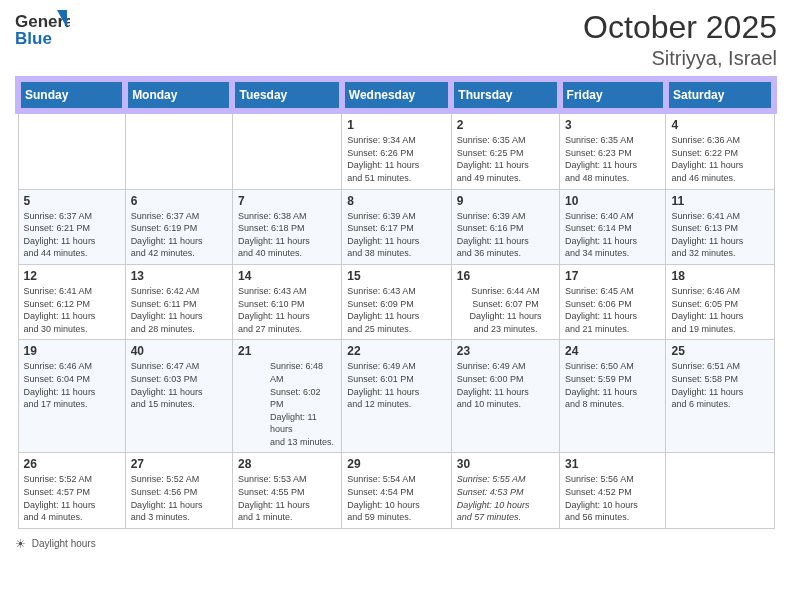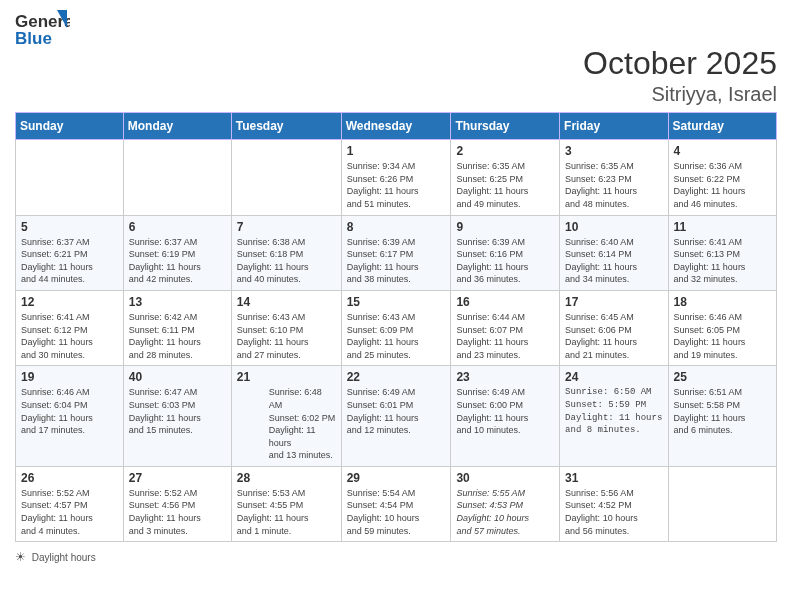--- a/index.html
+++ b/index.html
@@ -22,21 +22,20 @@
       align-items: flex-start;
       margin-bottom: 6px;
     }
     .logo {
       display: flex;
       align-items: center;
       gap: 4px;
     }
     .title-block {
       text-align: right;
-      margin-top: 36px;
     }
     .month-title {
       font-size: 32px;
       font-weight: 300;
       color: #333;
       line-height: 1.1;
     }
     .location {
       font-size: 20px;
       color: #555;
@@ -47,21 +46,21 @@
       border-collapse: collapse;
       border: 1px solid #ccc;
     }
     .calendar th {
       background-color: #2673b8;
       color: #fff;
       font-size: 12px;
       font-weight: bold;
       padding: 6px 4px;
       text-align: left;
-      border: 1px solid #c4b5fd;
+      border: 6px solid #c4b5fd;
     }
     .calendar td {
       vertical-align: top;
       border: 1px solid #ccc;
       padding: 4px 5px;
       width: 113px;
       min-height: 80px;
       font-size: 9.5px;
       color: #333;
       background: #fff;
@@ -236,21 +235,21 @@
           </td>
           <td>
             <div class="day-number">15</div>
             <div class="day-info" style="white-space: pre-line;">Sunrise: 6:43 AM
 Sunset: 6:09 PM
 Daylight: 11 hours
 and 25 minutes.</div>
           </td>
           <td>
             <div class="day-number">16</div>
-            <div class="day-info" style="white-space: pre-line;">Sunrise: 6:44 AM
+            <div class="day-info" style="white-space: pre-line; text-align: center;">Sunrise: 6:44 AM
 Sunset: 6:07 PM
 Daylight: 11 hours
 and 23 minutes.</div>
           </td>
           <td>
             <div class="day-number">17</div>
             <div class="day-info" style="white-space: pre-line;">Sunrise: 6:45 AM
 Sunset: 6:06 PM
 Daylight: 11 hours
 and 21 minutes.</div>
@@ -294,21 +293,21 @@
           </td>
           <td>
             <div class="day-number">23</div>
             <div class="day-info" style="white-space: pre-line;">Sunrise: 6:49 AM
 Sunset: 6:00 PM
 Daylight: 11 hours
 and 10 minutes.</div>
           </td>
           <td>
             <div class="day-number">24</div>
-            <div class="day-info" style="white-space: pre-line; font-family: Liberation Mono, monospace;">Sunrise: 6:50 AM
+            <div class="day-info" style="white-space: pre-line;">Sunrise: 6:50 AM
 Sunset: 5:59 PM
 Daylight: 11 hours
 and 8 minutes.</div>
           </td>
           <td>
             <div class="day-number">25</div>
             <div class="day-info" style="white-space: pre-line;">Sunrise: 6:51 AM
 Sunset: 5:58 PM
 Daylight: 11 hours
 and 6 minutes.</div>

